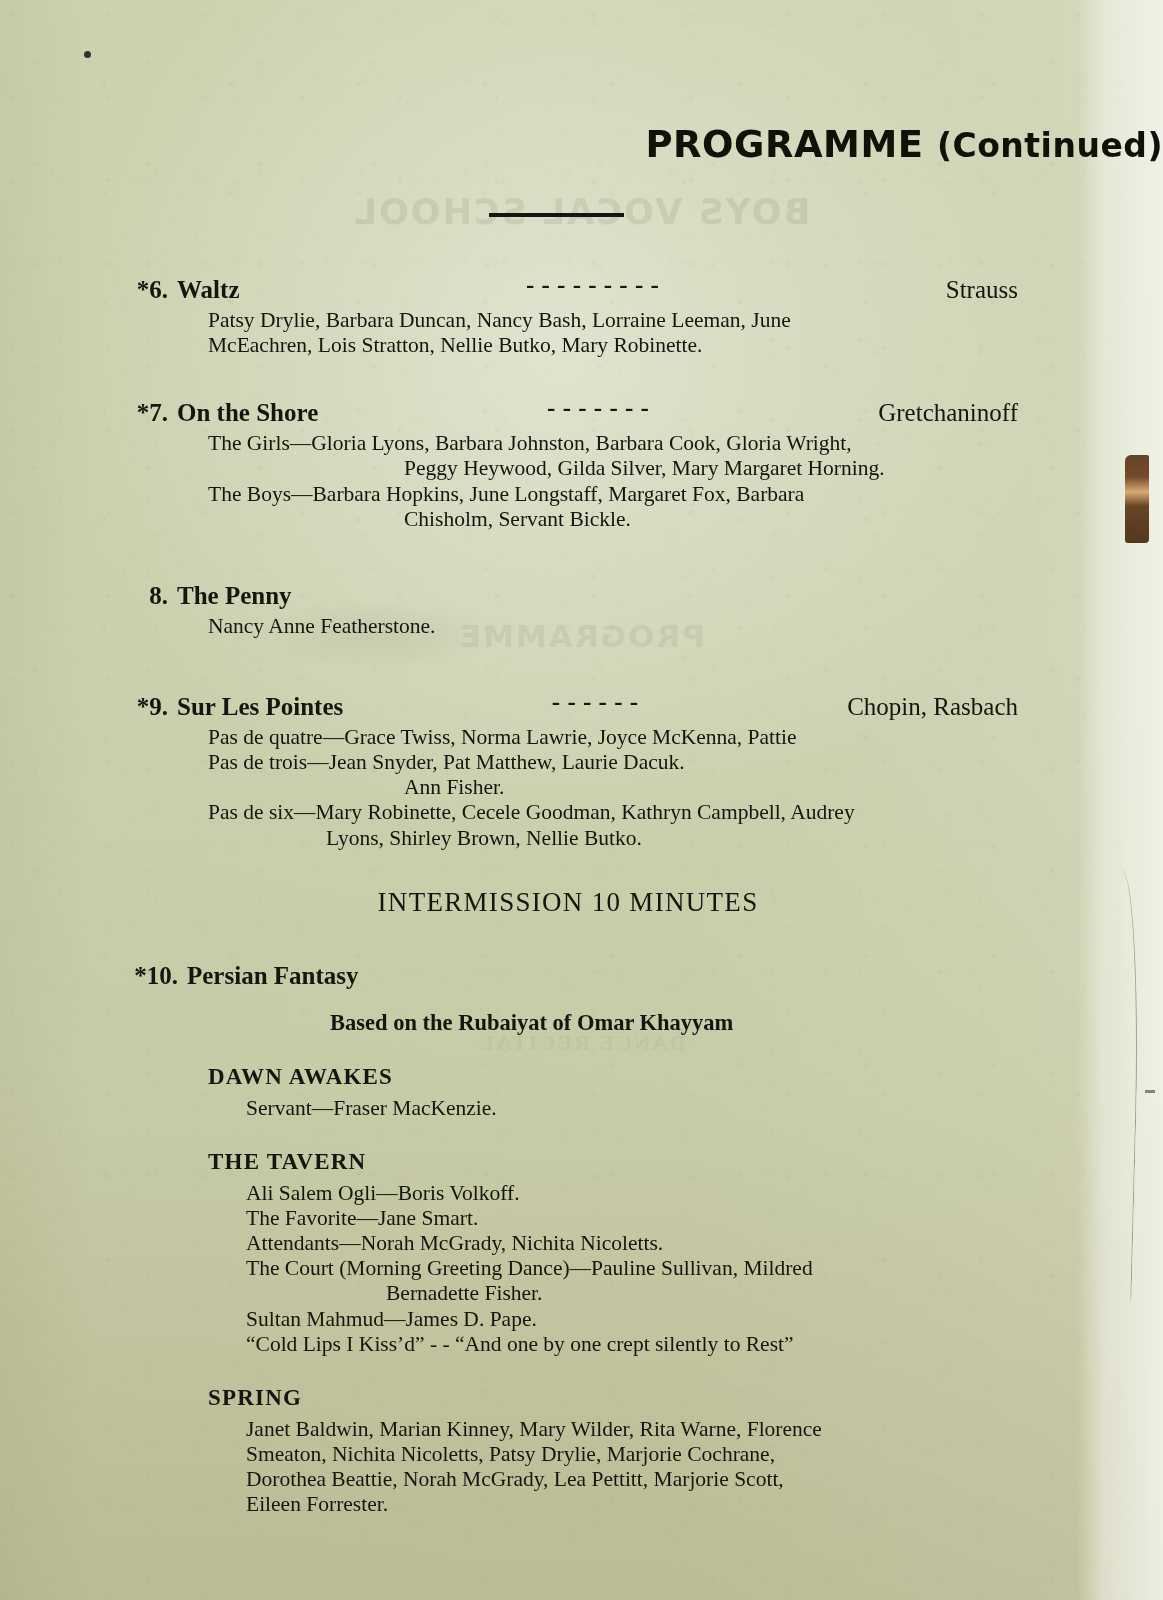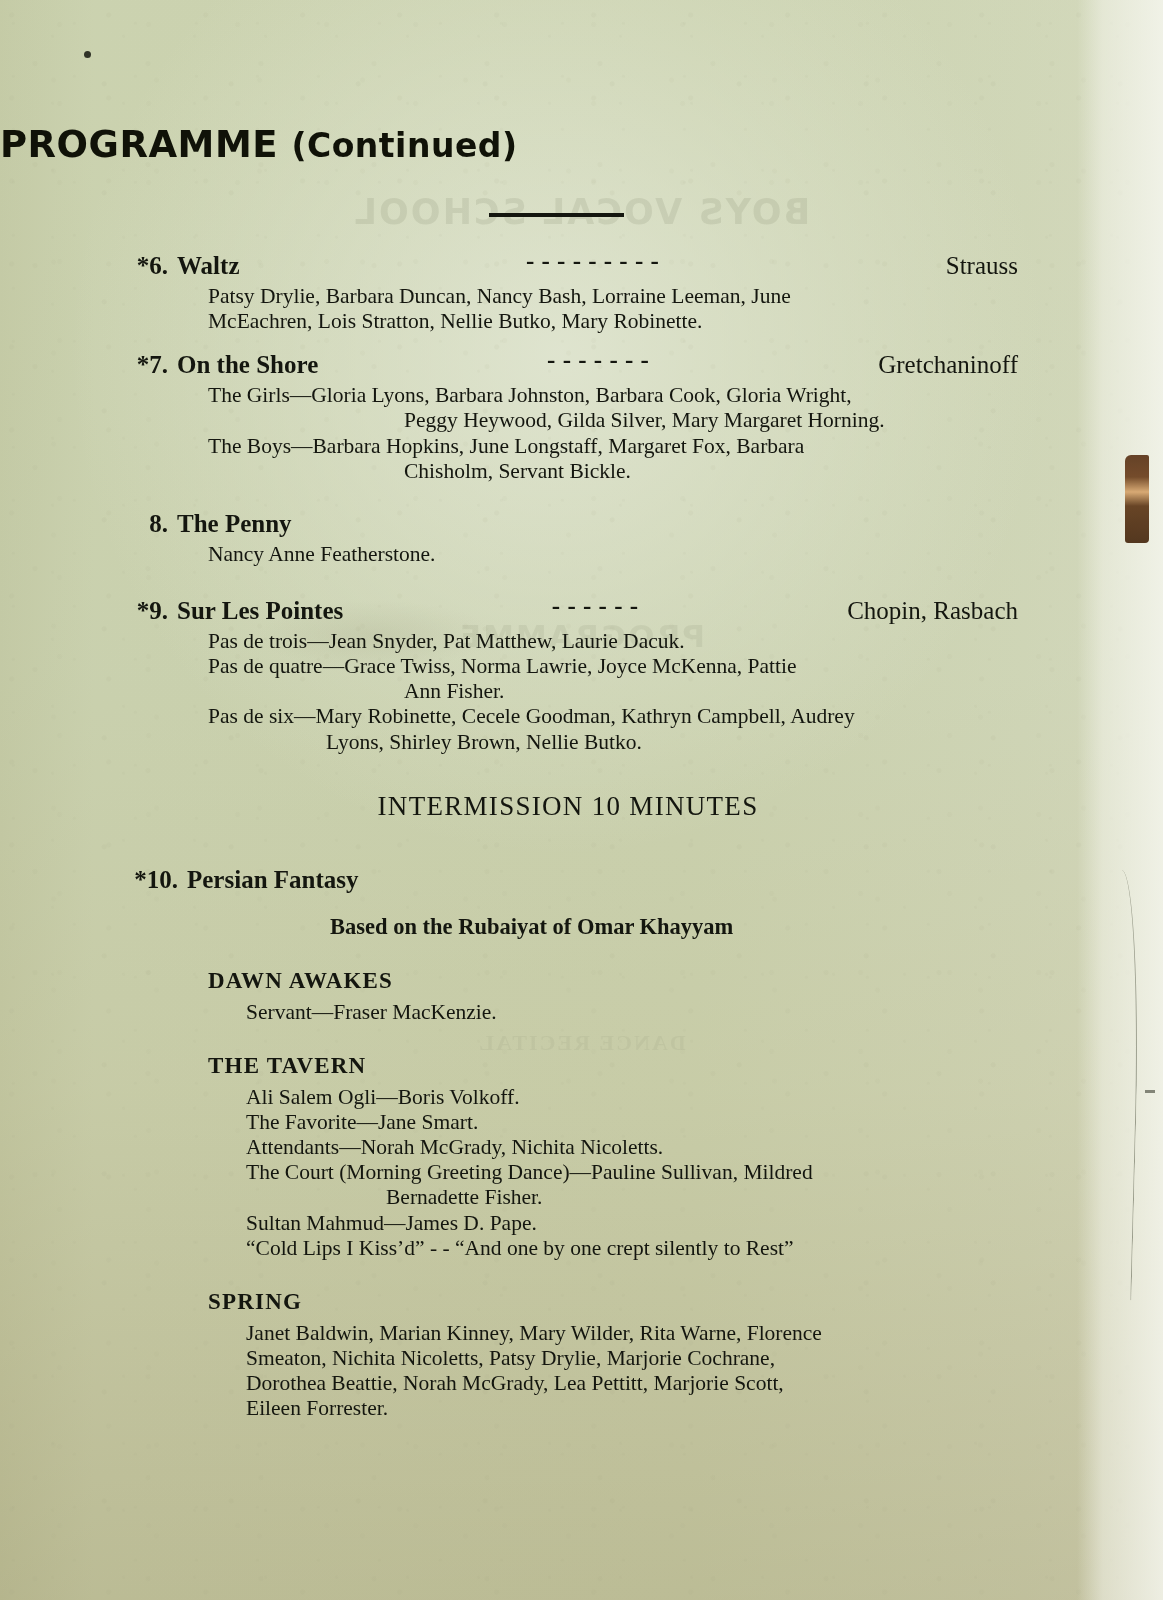--- a/index.html
+++ b/index.html
@@ -98,21 +98,21 @@
     background: radial-gradient(ellipse at center, rgba(150,152,120,.18), rgba(150,152,120,0) 70%);
     pointer-events: none;
   }
 
   
   #content { position: absolute; inset: 0; }
 
   .title {
     position: absolute;
     top: 123px; left: 0; right: 0;
-    text-align: left;
+    text-align: right;
     font-family: "DejaVu Sans", sans-serif;
     font-weight: bold;
     font-size: 37px;
     letter-spacing: 0.5px;
     color: #101208;
   }
   .title .cont { font-size: 33px; }
 
   .rule {
     position: absolute;
@@ -137,21 +137,21 @@
     font-size: 25px;
     white-space: nowrap;
   }
   .item-num {
     display: inline-block;
     text-align: right;
     width: 50px;
     margin-right: 9px;
     flex: 0 0 auto;
   }
-  .item-title { flex: 0 0 auto; }
+  .item-title { flex: 0 0 auto; margin-top: 24px; }
   .dots {
     flex: 1 1 auto;
     overflow: hidden;
     margin: 0 14px;
     font-weight: bold;
     letter-spacing: 0.5px;
     color: #14160f;
     text-align: center;
     position: relative;
     top: -5px;
@@ -280,22 +280,22 @@
       </div>
 
       <div class="item" style="margin-top:30px;">
         <div class="item-head">
           <span class="item-num">*9.</span>
           <span class="item-title">Sur Les Pointes</span>
           <span class="dots">-   -   -   -   -   -</span>
           <span class="composer">Chopin, Rasbach</span>
         </div>
         <div class="cast">
+          <span class="line">Pas de quatre—Grace Twiss, Norma Lawrie, Joyce McKenna, Pattie</span>
           <span class="line nojust">Pas de trois—Jean Snyder, Pat Matthew, Laurie Dacuk.</span>
-          <span class="line">Pas de quatre—Grace Twiss, Norma Lawrie, Joyce McKenna, Pattie</span>
           <span class="center-ind nojust">Ann Fisher.</span>
           <span class="line">Pas de six—Mary Robinette, Cecele Goodman, Kathryn Campbell, Audrey</span>
           <span class="indent2 nojust">Lyons, Shirley Brown, Nellie Butko.</span>
         </div>
       </div>
 
       <div class="intermission">INTERMISSION  10  MINUTES</div>
 
       <div class="item">
         <div class="finale-head">

